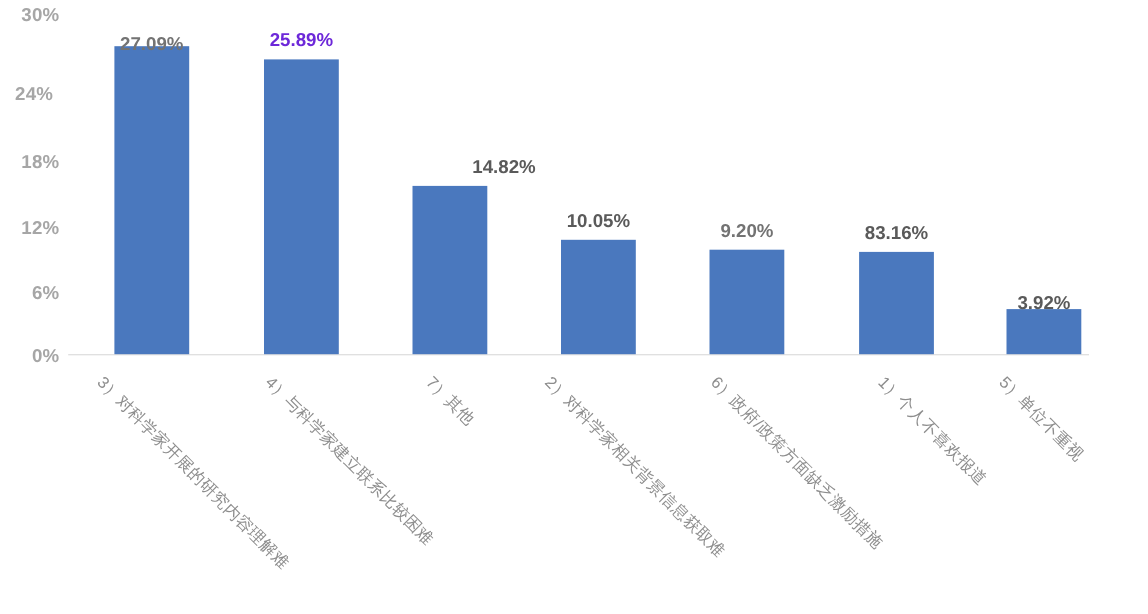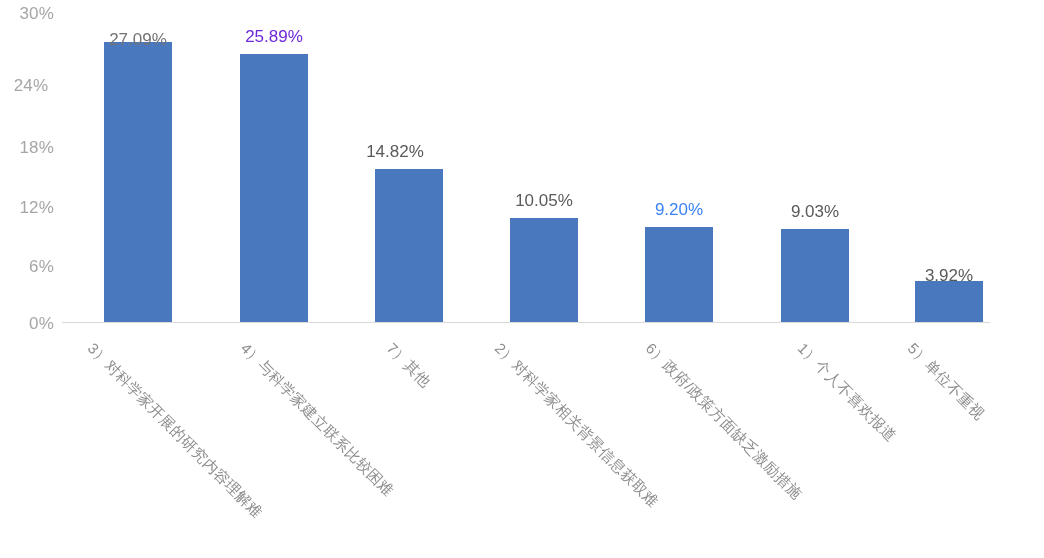--- a/index.html
+++ b/index.html
@@ -17,20 +17,21 @@
     background: #ffffff;
     overflow: hidden;
   }
   
   #plot-area {
     position: absolute;
     left: 0;
     top: 0;
     width: 1044px;
     height: 340px;
+    font-weight: bold;
   }
   .y-tick-label {
     position: absolute;
     right: 0;
     width: 46px;
     text-align: right;
     font-size: 17px;
     color: #a6a6a6;
     letter-spacing: 0.2px;
     line-height: 1;
@@ -104,24 +105,24 @@
     <div class="bar" style="left: 104px; width: 68px; height: 279.93px; top: 42.07px; background: rgb(74, 120, 190);"></div>
     <div class="bar" style="left: 240px; width: 68px; height: 267.53px; top: 54.47px; background: rgb(74, 120, 190);"></div>
     <div class="bar" style="left: 375px; width: 68px; height: 153.14px; top: 168.86px; background: rgb(74, 120, 190);"></div>
     <div class="bar" style="left: 510px; width: 68px; height: 103.85px; top: 218.15px; background: rgb(74, 120, 190);"></div>
     <div class="bar" style="left: 645px; width: 68px; height: 95.0667px; top: 226.933px; background: rgb(74, 120, 190);"></div>
     <div class="bar" style="left: 781px; width: 68px; height: 93.31px; top: 228.69px; background: rgb(74, 120, 190);"></div>
     <div class="bar" style="left: 915px; width: 68px; height: 40.5067px; top: 281.493px; background: rgb(74, 120, 190);"></div>
 
     <div class="bar-value" style="left: 74px; width: 128px; top: 31px; color: #737373;">27.09%</div>
     <div class="bar-value" style="left: 210px; width: 128px; top: 28.47px; color: #6d28d9;">25.89%</div>
-    <div class="bar-value" style="left: 331px; width: 128px; top: 142.86px; color: rgb(90, 90, 90);">14.82%</div>
+    <div class="bar-value" style="left: 359px; width: 128px; top: 142.86px; color: rgb(90, 90, 90); text-align: right;">14.82%</div>
     <div class="bar-value" style="left: 480px; width: 128px; top: 192.15px; color: rgb(90, 90, 90);">10.05%</div>
-    <div class="bar-value" style="left: 615px; width: 128px; top: 200.933px; color: #3b82f6;">9.20%</div>
-    <div class="bar-value" style="left: 751px; width: 128px; top: 202.69px; color: rgb(90, 90, 90);">9.03%</div>
+    <div class="bar-value" style="left: 615px; width: 128px; top: 200.933px; color: #737373;">9.20%</div>
+    <div class="bar-value" style="left: 751px; width: 128px; top: 202.69px; color: rgb(90, 90, 90);">83.16%</div>
     <div class="bar-value" style="left: 885px; width: 128px; top: 255.493px; color: rgb(90, 90, 90); margin-top: 12px;">3.92%</div>
 
   </div>
 
   <div id="x-axis-labels">
     <div class="x-cat-label" style="left:96px;  top:10px;">3）对科学家开展的研究内容理解难</div>
     <div class="x-cat-label" style="left:249px; top:10px;">4）与科学家建立联系比较困难</div>
     <div class="x-cat-label" style="left:395px; top:10px;">7）其他</div>
     <div class="x-cat-label" style="left:503px; top:10px;">2）对科学家相关背景信息获取难</div>
     <div class="x-cat-label" style="left:654px; top:10px;">6）政府/政策方面缺乏激励措施</div>

